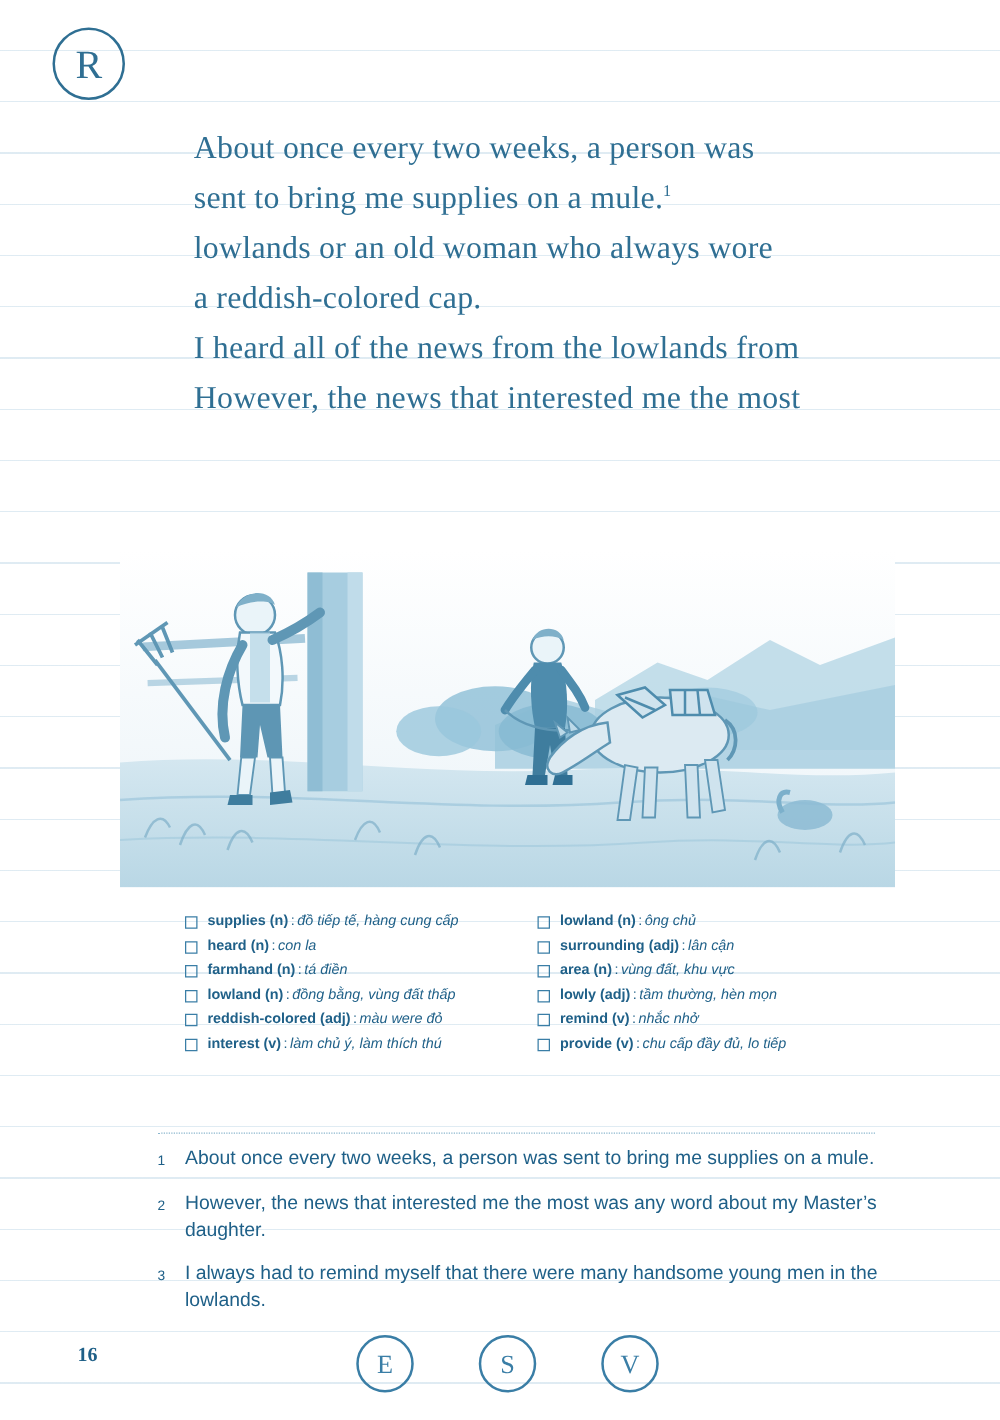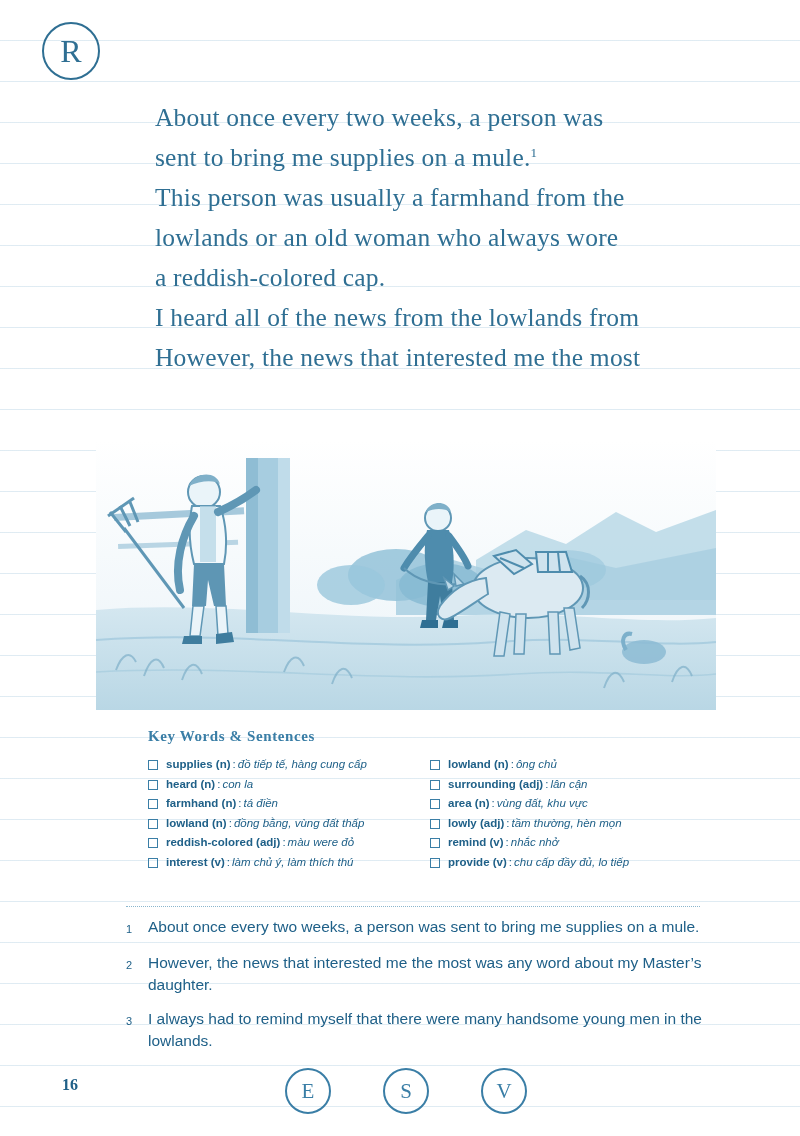--- a/index.html
+++ b/index.html
@@ -208,21 +208,20 @@
 
 <div class="page">
 
   <div class="r-badge">
     <span>R</span>
   </div>
 
   <div class="story">
     <p>About once every two weeks, a person was</p>
     <p><span>sent to bring me supplies on a mule.</span><sup>1</sup></p>
-    <p>This person was usually a farmhand from the</p>
     <p>lowlands or an old woman who always wore</p>
     <p>a reddish-colored cap.</p>
     <p>I heard all of the news from the lowlands from</p>
     <p>However, the news that interested me the most</p>
   </div>
 
   <div class="illustration">
     <svg width="620" height="270" viewBox="0 0 620 270" xmlns="http://www.w3.org/2000/svg">
       <defs>
         <linearGradient id="sky" x1="0" y1="0" x2="0" y2="1">
@@ -326,21 +325,20 @@
         <path d="M86 240 C92 222 100 220 106 234"></path>
         <path d="M188 232 C194 216 202 212 208 226"></path>
         <path d="M236 244 C242 226 250 224 256 238"></path>
         <path d="M508 248 C514 230 522 228 528 242"></path>
         <path d="M576 242 C582 224 590 222 596 236"></path>
       </g>
     </svg>
   </div>
 
   <div class="keywords">
-    <div class="keywords-title">Key Words &amp; Sentences</div>
     <div class="kw-cols">
       <div class="kw-col">
         <div class="kw-item">
           <span class="kw-box"></span>
           <span class="kw-term">supplies (n)</span>
           <span class="kw-sep">:</span>
           <span class="kw-def">đồ tiếp tế, hàng cung cấp</span>
         </div>
         <div class="kw-item">
           <span class="kw-box"></span>

